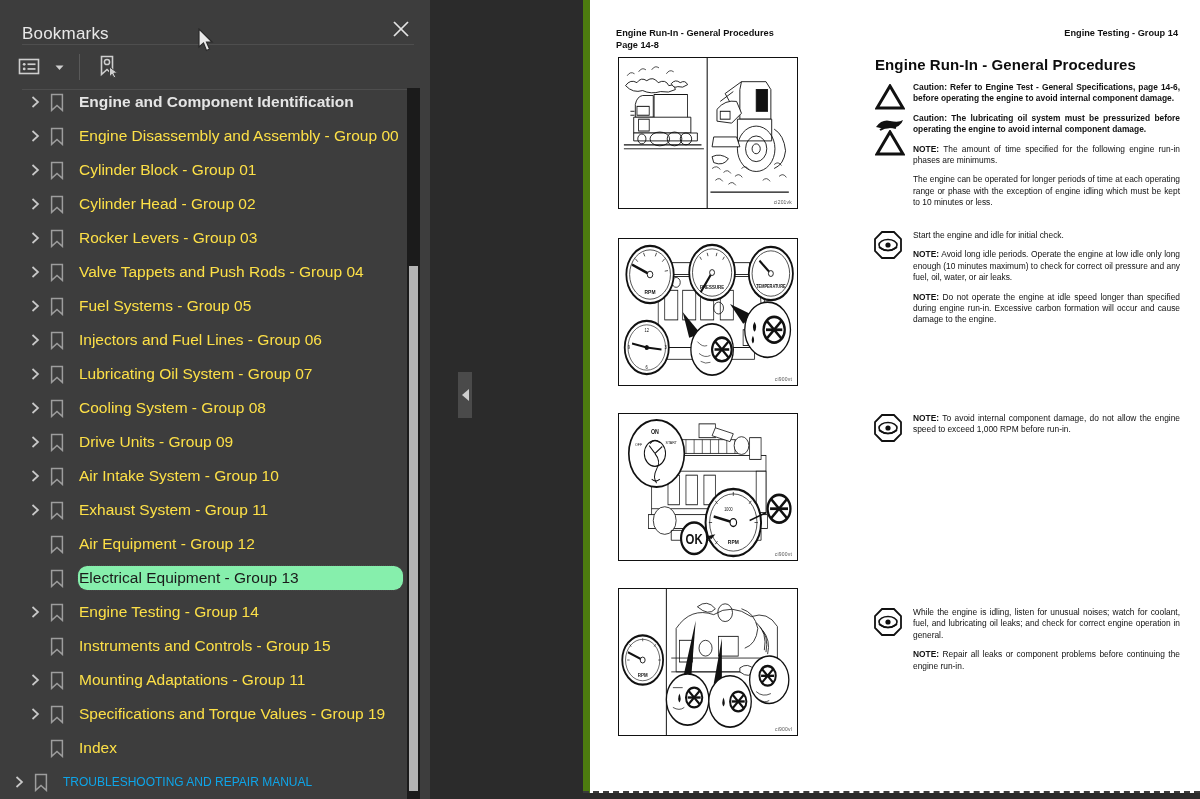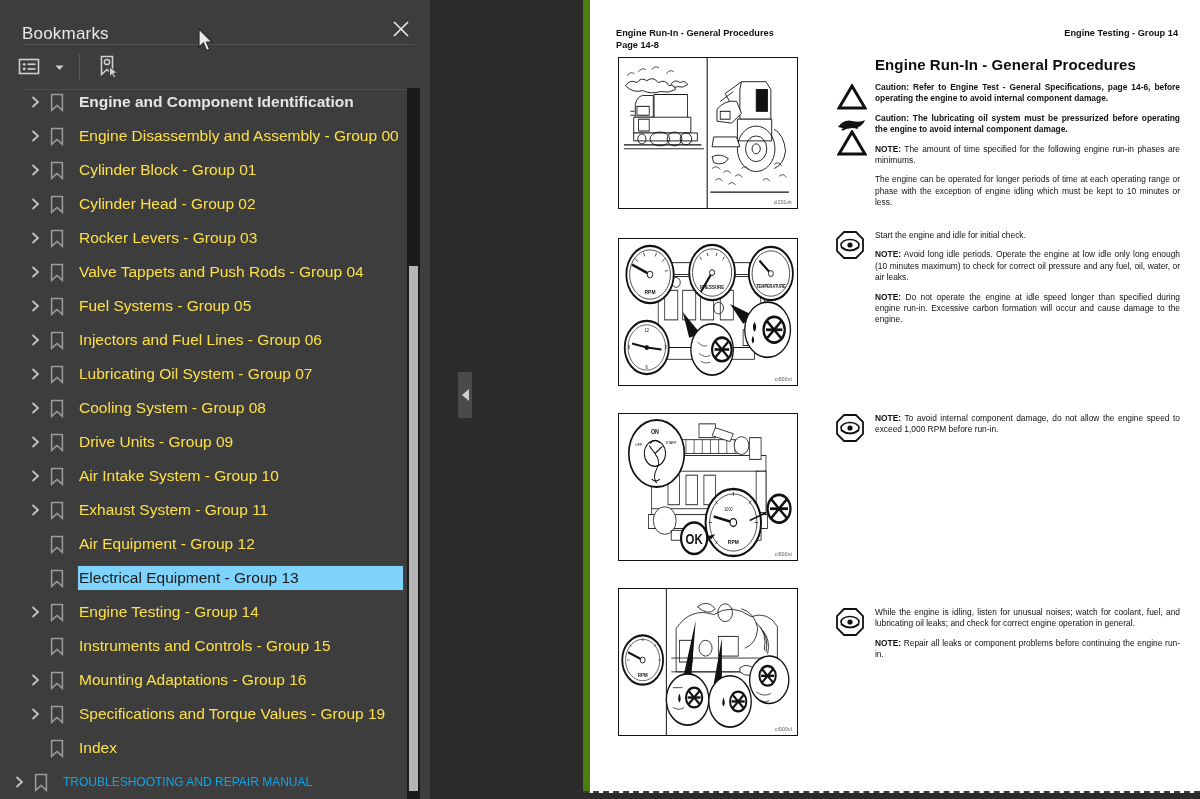--- a/index.html
+++ b/index.html
@@ -100,24 +100,25 @@
     color: #fde047;
     font-size: 15.5px;
     white-space: nowrap;
     line-height: 20px;
     padding: 2px 6px 2px 1px;
   }
   .bm-row.lvl1 { padding-left: 24px; }
   .bm-row.lvl0 { padding-left: 8px; }
   .bm-row.lvl0 .bm-label { font-size: 12px; color: #0ea5e9; }
   .bm-row.selected .bm-label {
-    background: #7dd3fc;
+    background: #86efac;
     color: #1a1a1a;
     outline: 1px dotted #4a4a4a;
     flex: 1;
+    border-radius: 9px;
   }
   .bm-row.clipped .bm-label { color: #e5e5e5; font-weight: bold; }
 
   
   #bm-scroll-track {
     position: absolute;
     right: 10px; top: 88px;
     width: 13px; height: 711px;
     background: #1b1b1b;
   }
@@ -209,21 +210,21 @@
   .txtcol { position: absolute; left: 285px; width: 305px; }
   #sec1 { top: 56px; }
   #sec2 { top: 230px; }
   #sec3 { top: 413px; }
   #sec4 { top: 607px; }
 
   .sec-title {
     font-size: 15px; font-weight: bold; color: #0d0d0d;
     margin-bottom: 9px; letter-spacing: .1px;
   }
-  .blk { position: relative; padding-left: 0; }
+  .blk { position: relative; padding-left: 0; margin-left: 38px; }
   .para {
     font-size: 8.4px;
     line-height: 11.4px;
     color: #111;
     margin-bottom: 8px;
     text-align: justify;
   }
   .para.bold { font-weight: bold; }
   .para b { font-weight: bold; }
   .marker {
@@ -510,21 +511,21 @@
             <div class="bm-chev">
               <svg width="11" height="14" viewBox="0 0 11 14">
                 <polyline points="2.5,2 8,7 2.5,12" fill="none" stroke="#c9c9c9" stroke-width="1.7"></polyline>
               </svg>
             </div>
             <div class="bm-ico">
               <svg width="14" height="19" viewBox="0 0 14 19">
                 <path d="M1.6 1.4 h10.8 v16 l-5.4 -5 l-5.4 5 z" fill="none" stroke="#9d9d9d" stroke-width="1.5"></path>
               </svg>
             </div>
-            <span class="bm-label">Mounting Adaptations - Group 16</span>
+            <span class="bm-label">Mounting Adaptations - Group 11</span>
           </div>
           <div class="bm-row lvl1">
             <div class="bm-chev">
               <svg width="11" height="14" viewBox="0 0 11 14">
                 <polyline points="2.5,2 8,7 2.5,12" fill="none" stroke="#c9c9c9" stroke-width="1.7"></polyline>
               </svg>
             </div>
             <div class="bm-ico">
               <svg width="14" height="19" viewBox="0 0 14 19">
                 <path d="M1.6 1.4 h10.8 v16 l-5.4 -5 l-5.4 5 z" fill="none" stroke="#9d9d9d" stroke-width="1.5"></path>

